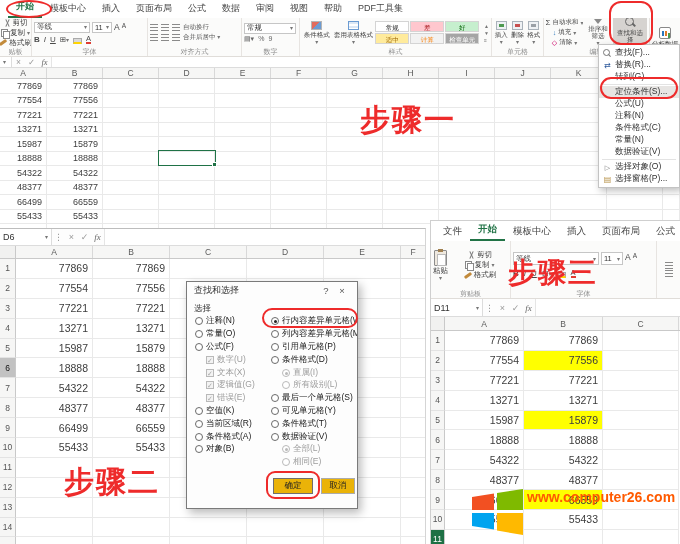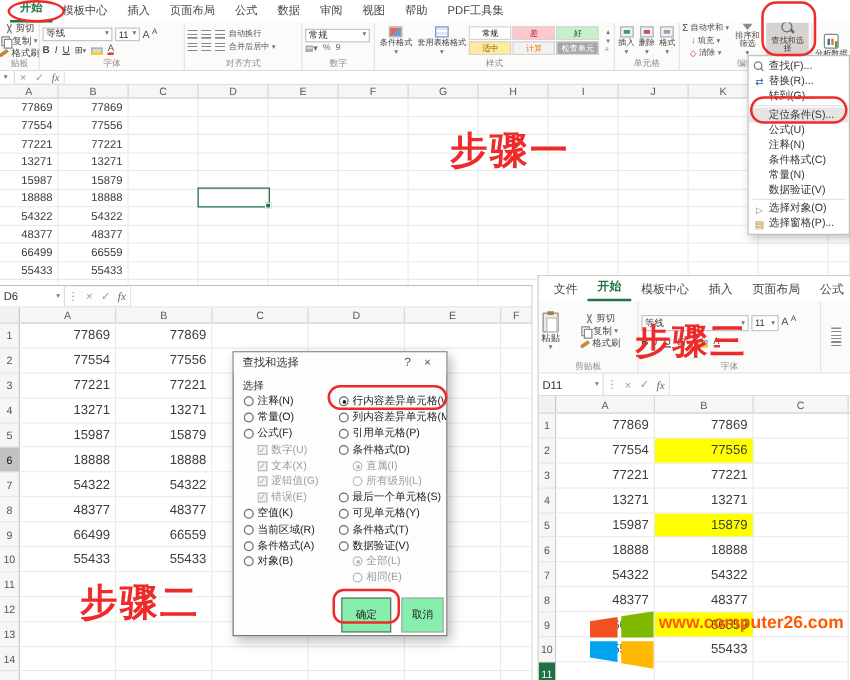--- a/index.html
+++ b/index.html
@@ -91,21 +91,21 @@
 .dsys{width:16px;text-align:center;color:#555;font-size:9.5px}
 .opt{display:flex;align-items:center;height:12.8px;color:#1a1a1a;white-space:nowrap;overflow:hidden}
 .opt.ind{margin-left:11px}
 .opt.dis{color:#9d9d9d}
 .radio{flex:0 0 auto;width:8px;height:8px;border:1px solid #6a6a6a;border-radius:50%;margin-right:3px;background:#fff;position:relative}
 .radio.sel::after{content:"";position:absolute;left:2px;top:2px;width:3px;height:3px;border-radius:50%;background:#222}
 .opt.dis .radio{border-color:#b9b9b9}
 .opt.dis .radio.sel::after{background:#b9b9b9}
 .chk{flex:0 0 auto;width:8px;height:8px;border:1px solid #b9b9b9;margin-right:3px;background:#f3f3f3;
   color:#a8a8a8;font-size:7px;line-height:7px;text-align:center}
-.dbtn{position:absolute;height:28px;display:flex;align-items:center;justify-content:center;background:#86efac;font-size:8.5px;color:#222}
+.dbtn{position:absolute;height:16px;display:flex;align-items:center;justify-content:center;background:#eab308;font-size:8.5px;color:#222}
 
 .ann-ellipse{position:absolute;border:2px solid #ee2b2b;border-radius:50%;z-index:60}
 .ann-rect{position:absolute;border:2px solid #ee2b2b;border-radius:10px;z-index:60}
 .ann-step{position:absolute;color:#ee2b2b;font-weight:bold;z-index:55;white-space:nowrap;letter-spacing:2px}
 
 .wmark{position:absolute;display:flex;align-items:flex-start;gap:4px;z-index:30}
 .wm-name{font-size:16px;font-weight:bold;color:#e60012;background:#ffff00;padding:0 2px;line-height:20px;white-space:nowrap}
 .wm-url{font-size:14px;font-weight:bold;color:#ff5a00;line-height:17px;white-space:nowrap}
 </style>
 </head>

